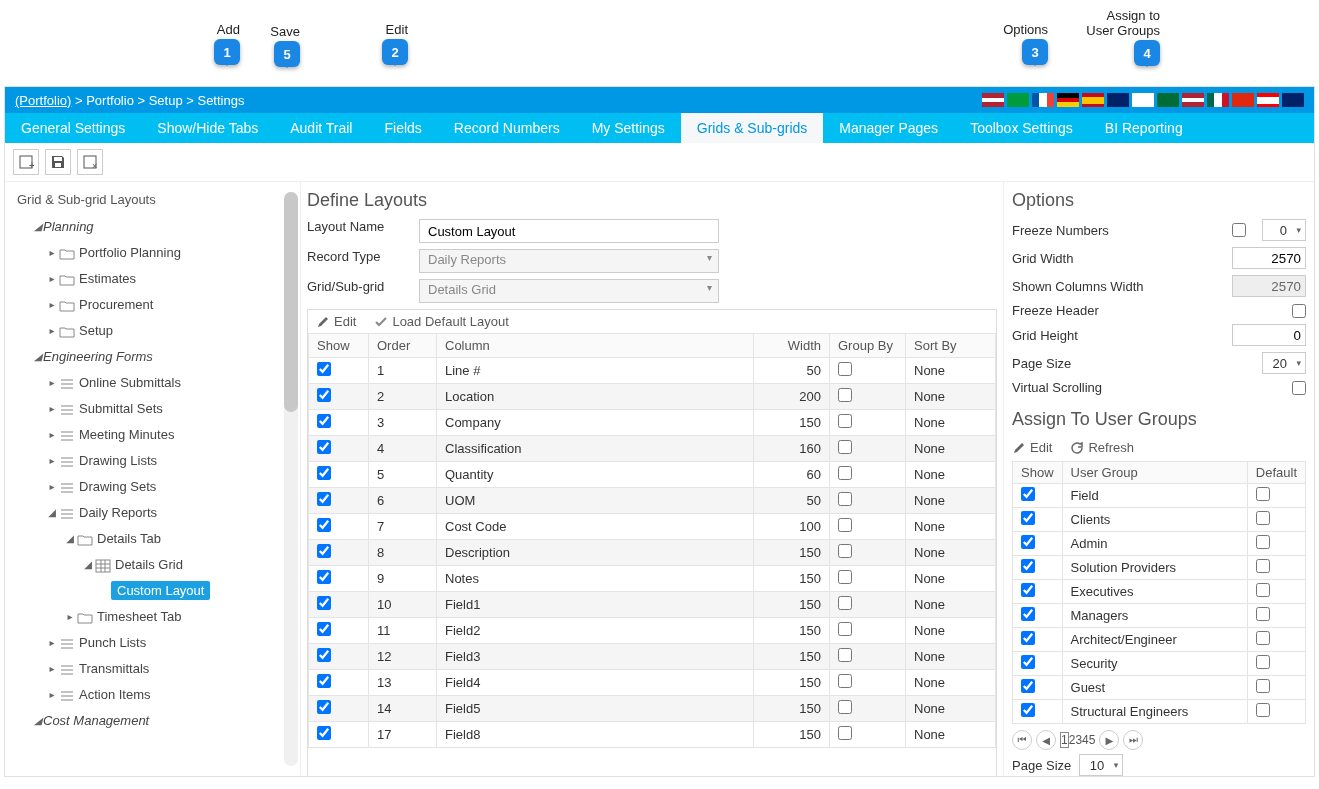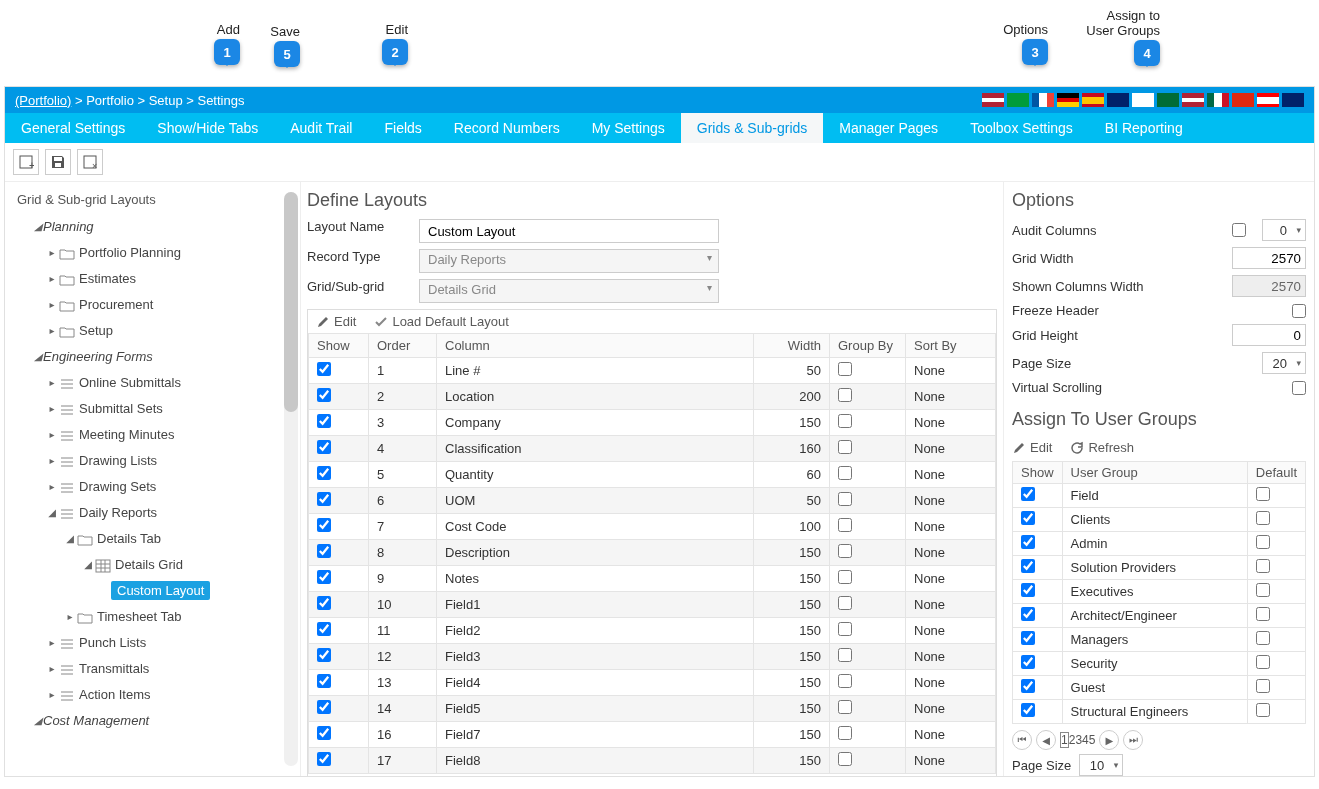--- a/index.html
+++ b/index.html
@@ -448,43 +448,35 @@
               <tr>
                 <td><input type="checkbox" class="chk" checked="" style=""></td>
                 <td>14</td>
                 <td>Field5</td>
                 <td class="num">150</td>
                 <td><input type="checkbox" class="chk" style=""></td>
                 <td>None</td>
               </tr>
               <tr>
                 <td><input type="checkbox" class="chk" checked="" style=""></td>
-                <td>16</td>
-                <td>Field7</td>
-                <td class="num">150</td>
-                <td><input type="checkbox" class="chk" style=""></td>
-                <td>None</td>
-              </tr>
-              <tr>
-                <td><input type="checkbox" class="chk" checked="" style=""></td>
                 <td>17</td>
                 <td>Field8</td>
                 <td class="num">150</td>
                 <td><input type="checkbox" class="chk" style=""></td>
                 <td>None</td>
               </tr>
             </tbody>
       </table>
       </div>
     </div>
 
     <div class="rside">
       <div class="sect-title">Options</div>
       <div class="optrow">
-          <label>Audit Columns</label>
+          <label>Freeze Numbers</label>
         <input type="checkbox" class="chk" style="margin-right: 16px;">
         <div class="smalldrop">
             <span>0</span>
           </div>
       </div>
       <div class="optrow">
           <label>Grid Width</label>
         <input class="smallin" value="2570" style="">
       </div>
       <div class="optrow">
@@ -554,26 +546,26 @@
               <td>Solution Providers</td>
               <td><input type="checkbox" class="chk" style=""></td>
             </tr>
             <tr>
               <td><input type="checkbox" class="chk" checked="" style=""></td>
               <td>Executives</td>
               <td><input type="checkbox" class="chk" style=""></td>
             </tr>
             <tr>
               <td><input type="checkbox" class="chk" checked="" style=""></td>
+              <td>Managers</td>
+              <td><input type="checkbox" class="chk" style=""></td>
+            </tr>
+            <tr>
+              <td><input type="checkbox" class="chk" checked="" style=""></td>
               <td>Architect/Engineer</td>
-              <td><input type="checkbox" class="chk" style=""></td>
-            </tr>
-            <tr>
-              <td><input type="checkbox" class="chk" checked="" style=""></td>
-              <td>Managers</td>
               <td><input type="checkbox" class="chk" style=""></td>
             </tr>
             <tr>
               <td><input type="checkbox" class="chk" checked="" style=""></td>
               <td>Security</td>
               <td><input type="checkbox" class="chk" style=""></td>
             </tr>
             <tr>
               <td><input type="checkbox" class="chk" checked="" style=""></td>
               <td>Guest</td>

